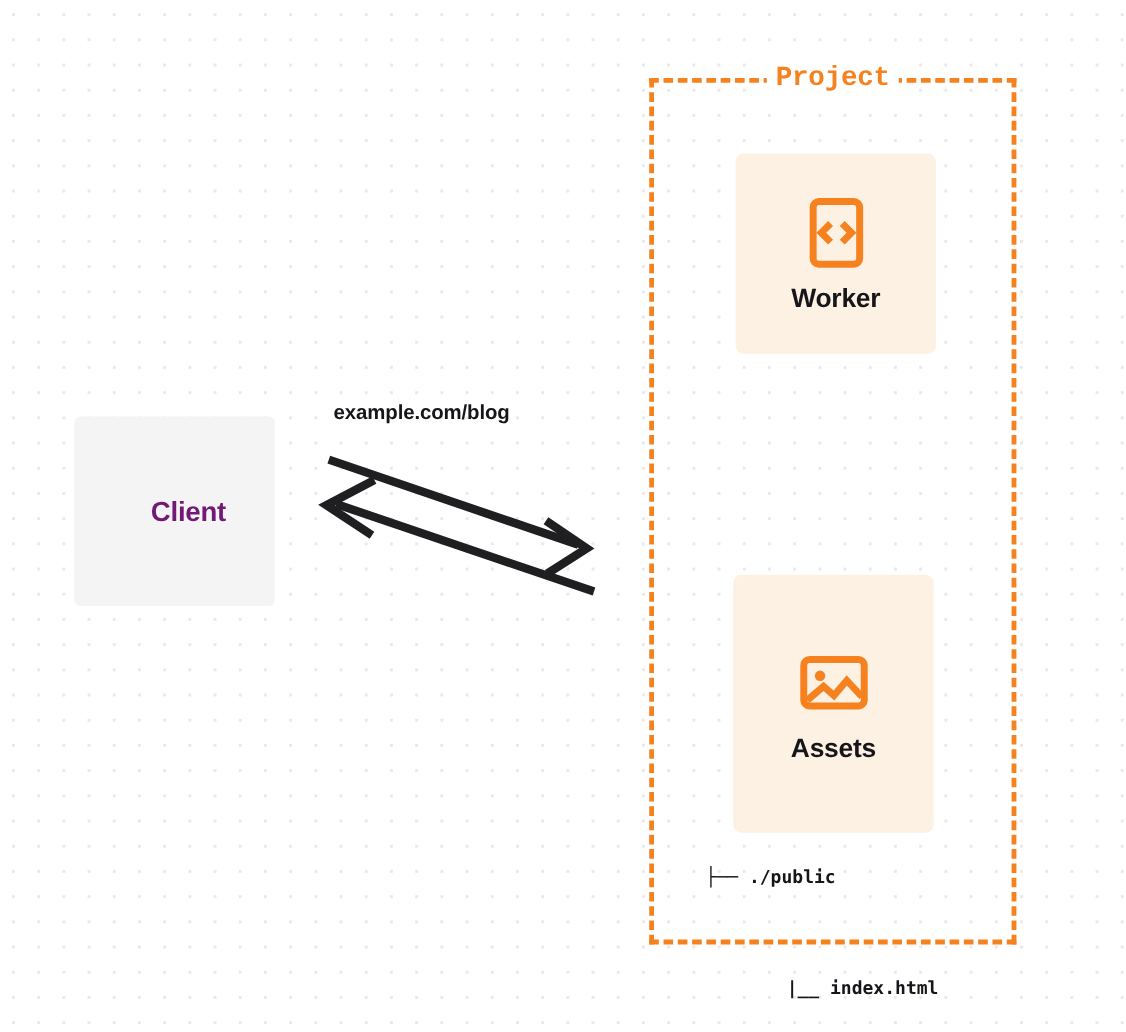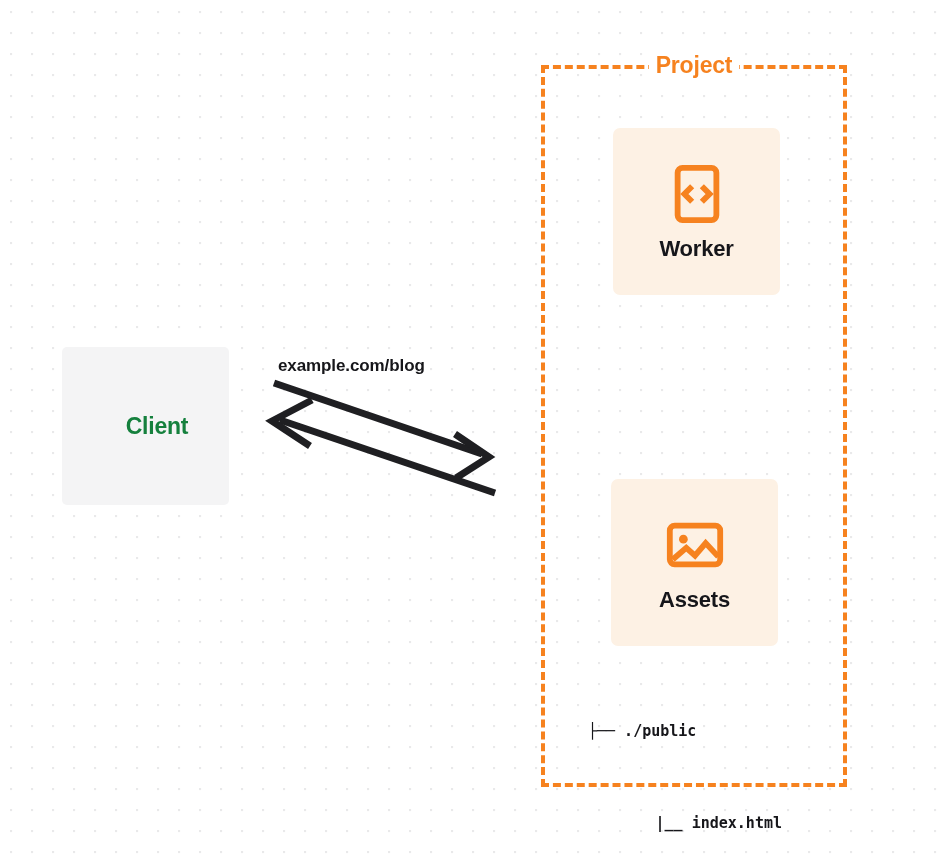--- a/index.html
+++ b/index.html
@@ -32,21 +32,21 @@
     height: 158px;
     background: #f4f4f5;
     border-radius: 5px;
     display: flex;
     align-items: center;
     justify-content: center;
   }
   #client-box .node-label {
     font-size: 23px;
     font-weight: bold;
-    color: #15803d;
+    color: #701a75;
     letter-spacing: -0.2px;
     margin-left: 23px;
   }
 
   
   #project-container {
     position: absolute;
     left: 541px;
     top: 65px;
     width: 306px;
@@ -65,20 +65,21 @@
   }
   #project-title span {
     display: inline-block;
     background: #ffffff;
     padding: 0 7px;
     font-size: 23px;
     font-weight: bold;
     color: #f6821f;
     letter-spacing: -0.2px;
     line-height: 30px;
+    font-family: Liberation Mono, monospace;
   }
 
   
   .card {
     position: absolute;
     background: #fdf1e4;
     border-radius: 7px;
     display: flex;
     flex-direction: column;
     align-items: center;
@@ -87,21 +88,21 @@
   #worker-card {
     left: 613px;
     top: 128px;
     width: 167px;
     height: 167px;
   }
   #assets-card {
     left: 611px;
     top: 479px;
     width: 167px;
-    height: 167px;
+    height: 215px;
     text-align: right;
   }
   .card .card-icon {
     width: 62px;
     height: 62px;
     display: block;
     margin-bottom: 12px;
   }
   .card .node-label {
     font-size: 22px;
@@ -141,21 +142,21 @@
     top: 0;
     width: 938px;
     height: 860px;
     pointer-events: none;
   }
 
   
   #request-label {
     position: absolute;
     left: 278px;
-    top: 356px;
+    top: 334px;
     font-size: 17px;
     font-weight: bold;
     color: #16161a;
     letter-spacing: -0.1px;
     white-space: nowrap;
   }
 </style>
 </head>
 <body>
 

